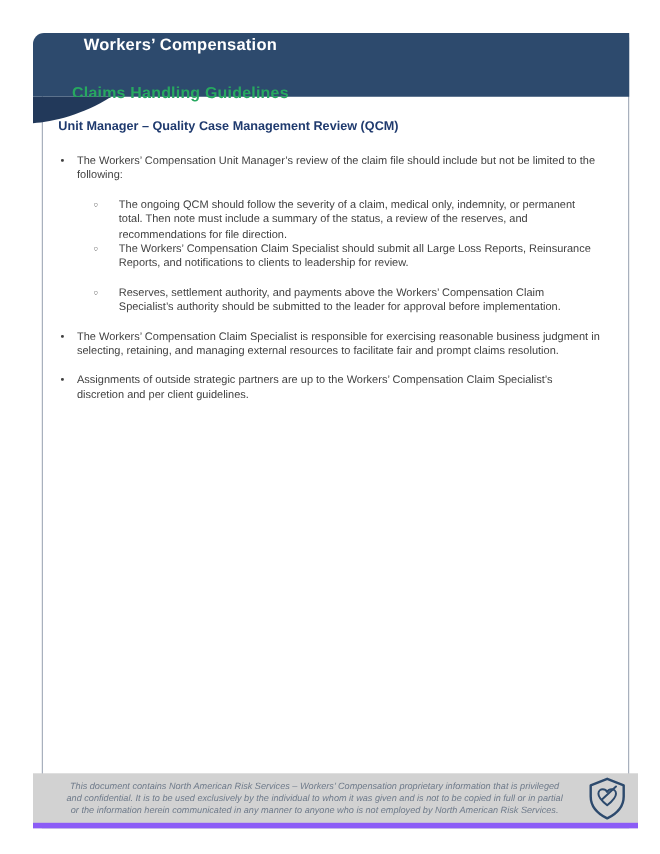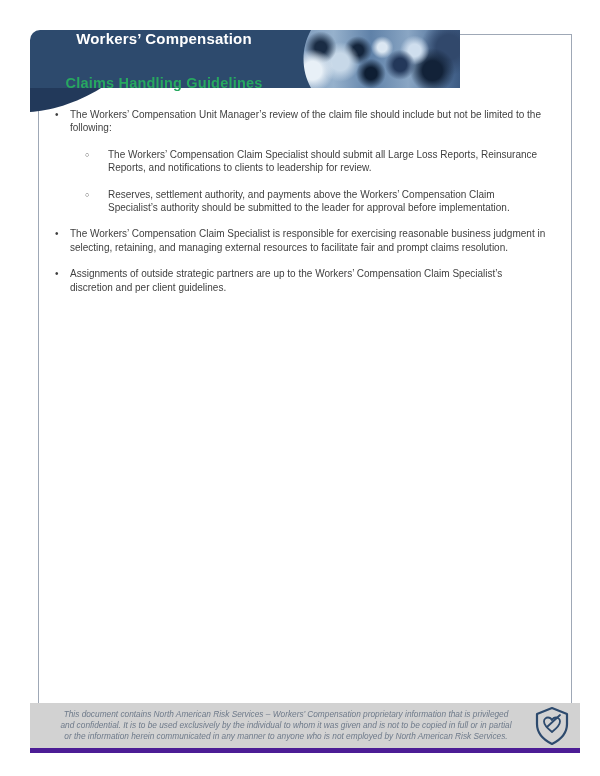--- a/index.html
+++ b/index.html
@@ -7,22 +7,22 @@
   body { font-family: "Liberation Sans", sans-serif; position: relative; }
 
   
   .page-frame {
     position: absolute; left: 38px; top: 34px; width: 534px; height: 719px;
     border: 1px solid #9fa8b6; background: #ffffff;
   }
 
   
   .banner {
-    position: absolute; left: 30px; top: 30px; width: 430px; height: 58px;
-    background: #2d4a6d; border-radius: 10px 0 0 0; display: flex;
+    position: absolute; left: 30px; top: 30px; width: 542px; height: 58px;
+    background: #2d4a6d; border-radius: 10px 0 0 0; display: flex; flex-direction: column;
   }
   .banner-title {
     width: 268px; display: flex; flex-direction: column; justify-content: center;
     align-items: center; text-align: center; padding-top: 2px;
   }
   .banner-title .line1 { color: #ffffff; font-weight: bold; font-size: 15px; letter-spacing: .2px; }
   .banner-title .line2 { color: #27a860; font-weight: bold; font-size: 14.5px; letter-spacing: .2px; margin-top: 28px; }
   .banner-photos {
     position: relative; flex: 1; height: 100%; overflow: hidden;
     background:
@@ -56,21 +56,21 @@
   .bullet::before { content: "•"; position: absolute; left: 2px; top: 0; }
   .subbullets { padding-left: 32px; margin-bottom: 13px; }
   .subbullet { position: relative; padding-left: 23px; }
   .subbullet::before { content: "○"; position: absolute; left: 0; top: 0; font-size: 7px; line-height: 13.4px; }
   .subbullet.spaced { margin-top: 13px; }
   .section-2 .section-heading { margin-top: 14px; margin-bottom: 14px; }
 
   
   .footer {
     position: absolute; left: 30px; top: 703px; width: 550px; height: 50px;
-    background: #d2d2d2; border-bottom: 5px solid #4c1d95;
+    background: #d2d2d2; border-bottom: 5px solid #8b5cf6;
     display: flex; align-items: center;
   }
   .footer-text {
     flex: 1; padding: 4px 10px 4px 28px; text-align: center;
     font-style: italic; font-size: 8.3px; line-height: 11.2px; color: #6e7a8a;
   }
   .footer-shield { width: 56px; display: flex; align-items: center; justify-content: center; }
 </style>
 </head>
 <body>
@@ -89,26 +89,30 @@
   </div>
 </div>
 
 <svg class="ribbon-fold" width="72" height="25" viewBox="0 0 72 25">
   <path d="M0,0 H71 C46,16 18,23 0,24 Z" fill="#22395a"></path>
 </svg>
 
 <div class="content">
 
   <div class="section section-1">
+    <div class="section-heading">Unit Manager – Quality Case Management Review (QCM)</div>
 
     <div class="bullet">
       <span>The Workers’ Compensation Unit Manager’s review of the claim file should include but not be limited to the following:</span>
     </div>
 
     <div class="subbullets">
+      <div class="subbullet">
+        <span>The ongoing QCM should follow the severity of a claim, medical only, indemnity, or permanent total. Then note must include a summary of the status, a review of the reserves, and recommendations for file direction.</span>
+      </div>
       <div class="subbullet">
         <span>The Workers’ Compensation Claim Specialist should submit all Large Loss Reports, Reinsurance Reports, and notifications to clients to leadership for review.</span>
       </div>
       <div class="subbullet spaced">
         <span>Reserves, settlement authority, and payments above the Workers’ Compensation Claim Specialist’s authority should be submitted to the leader for approval before implementation.</span>
       </div>
     </div>
   </div>
 
   <div class="section section-2">

